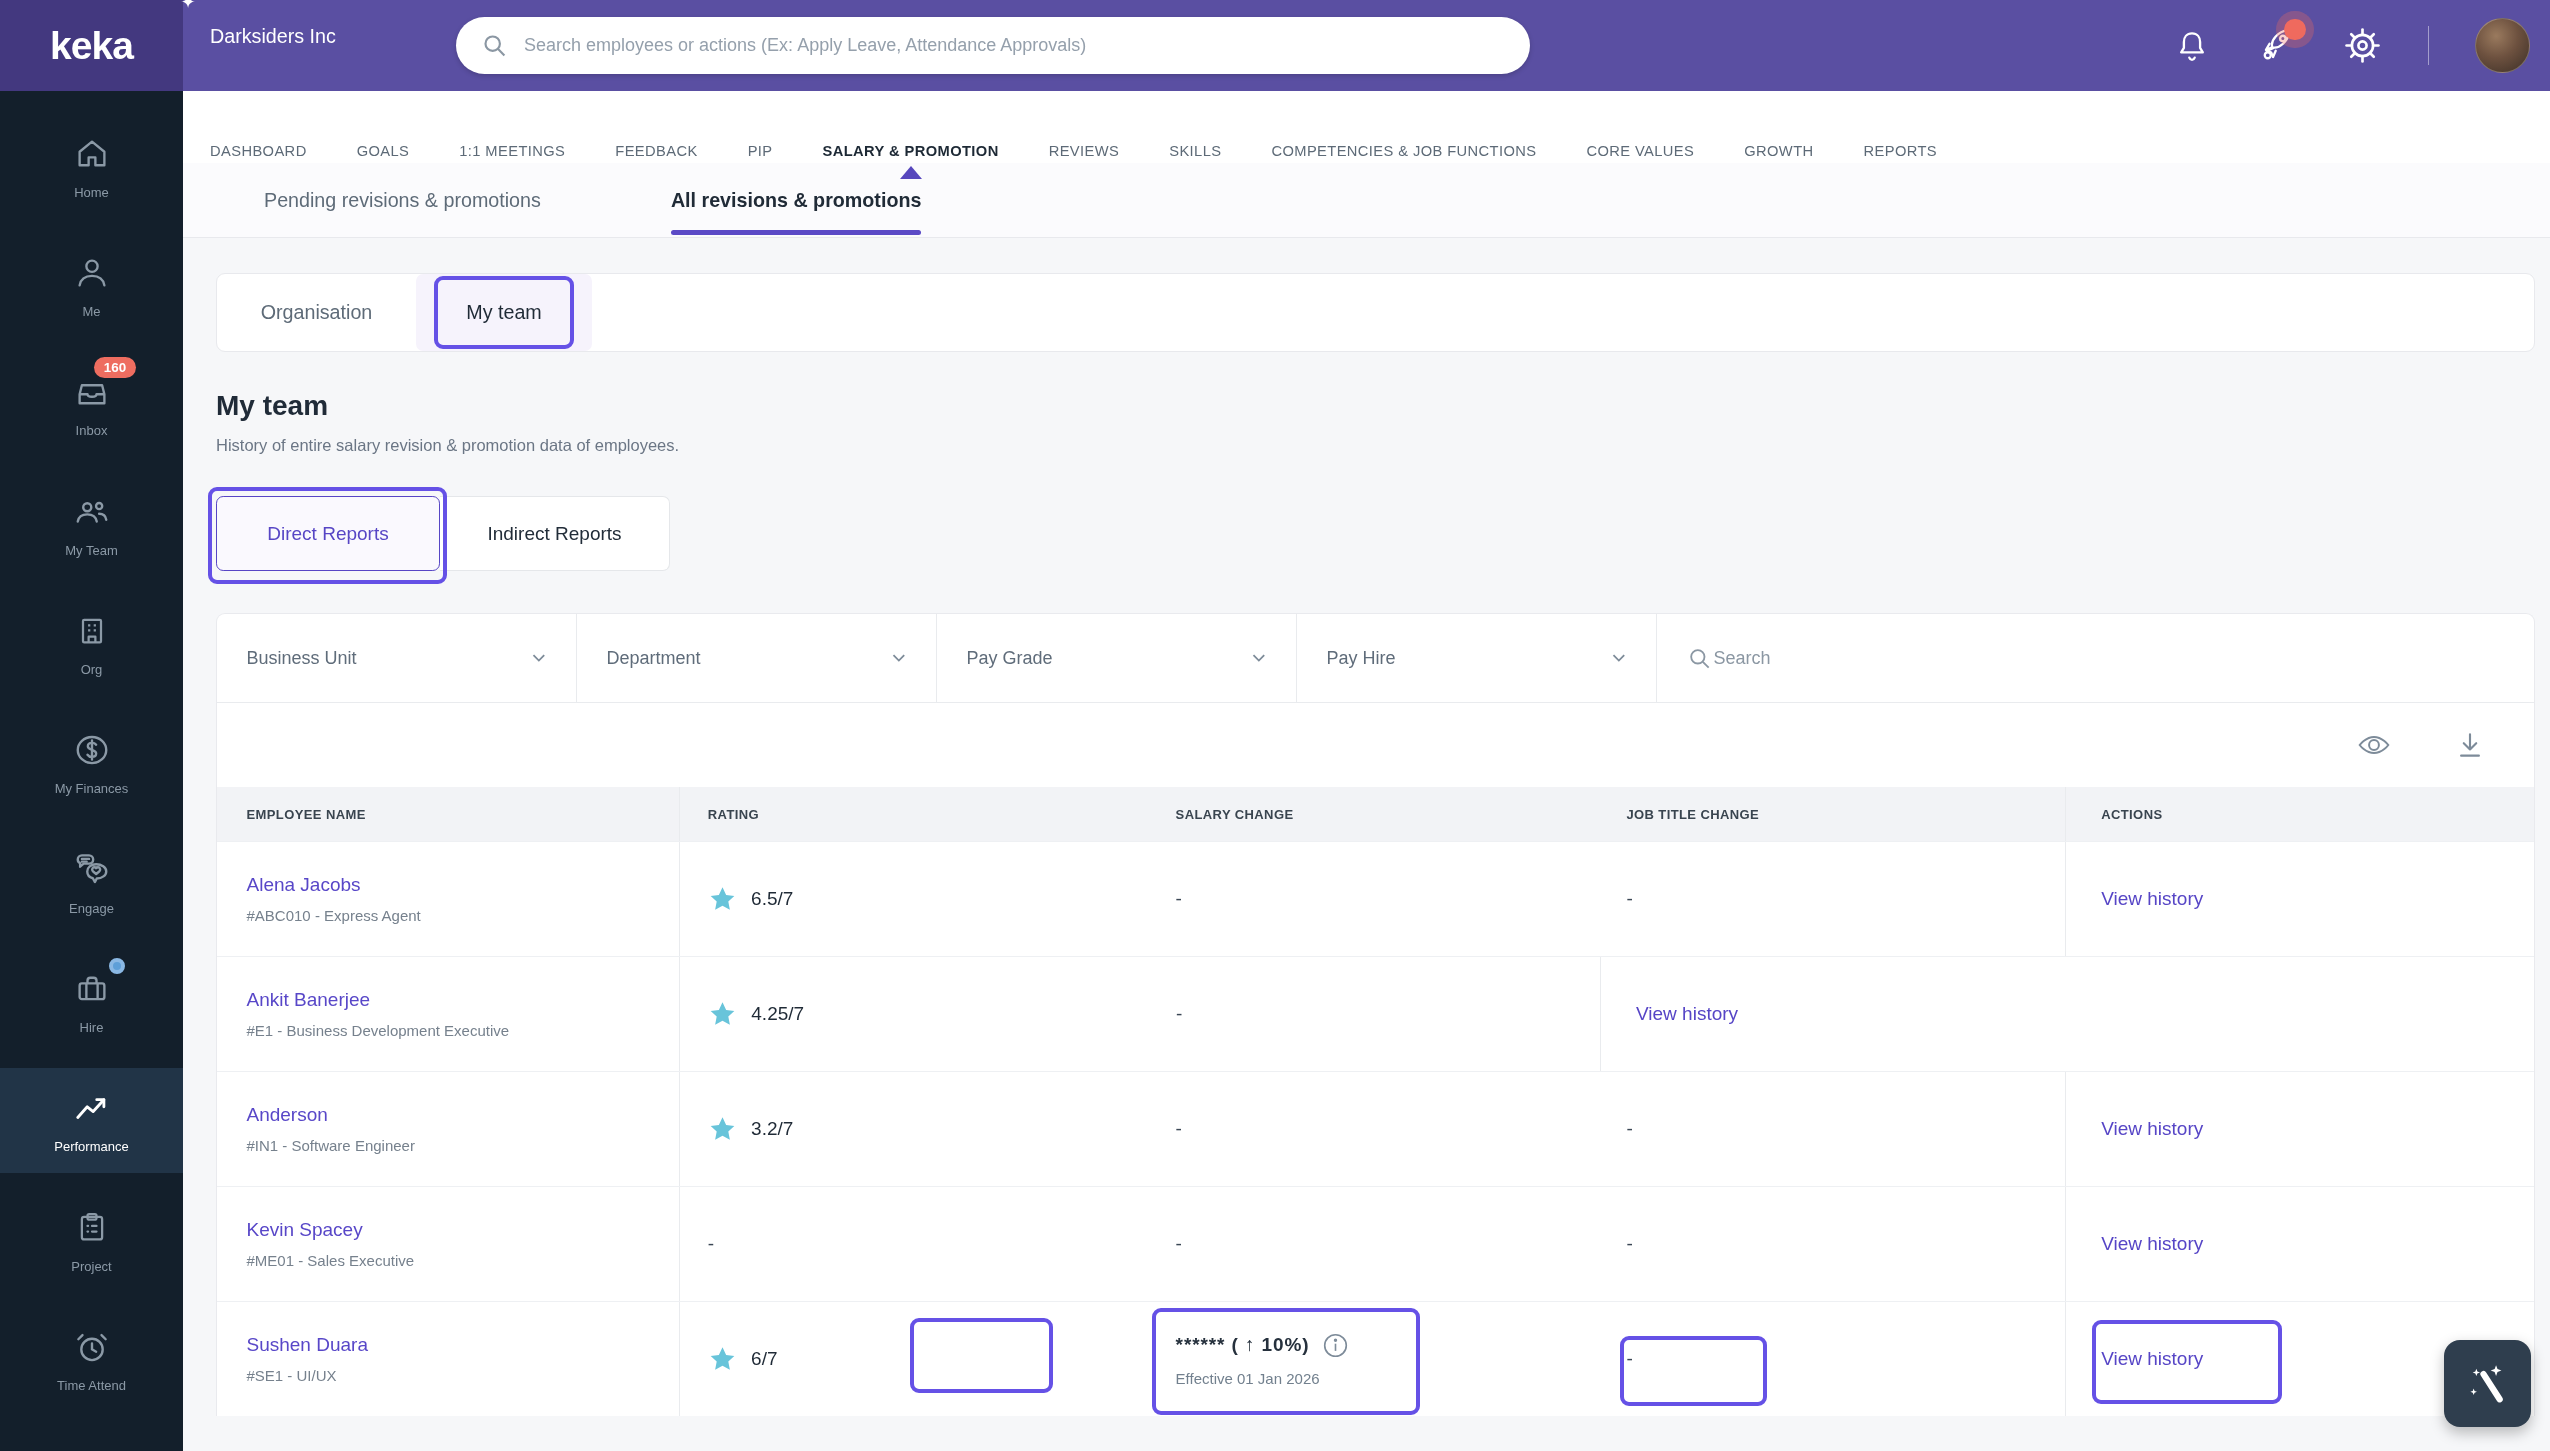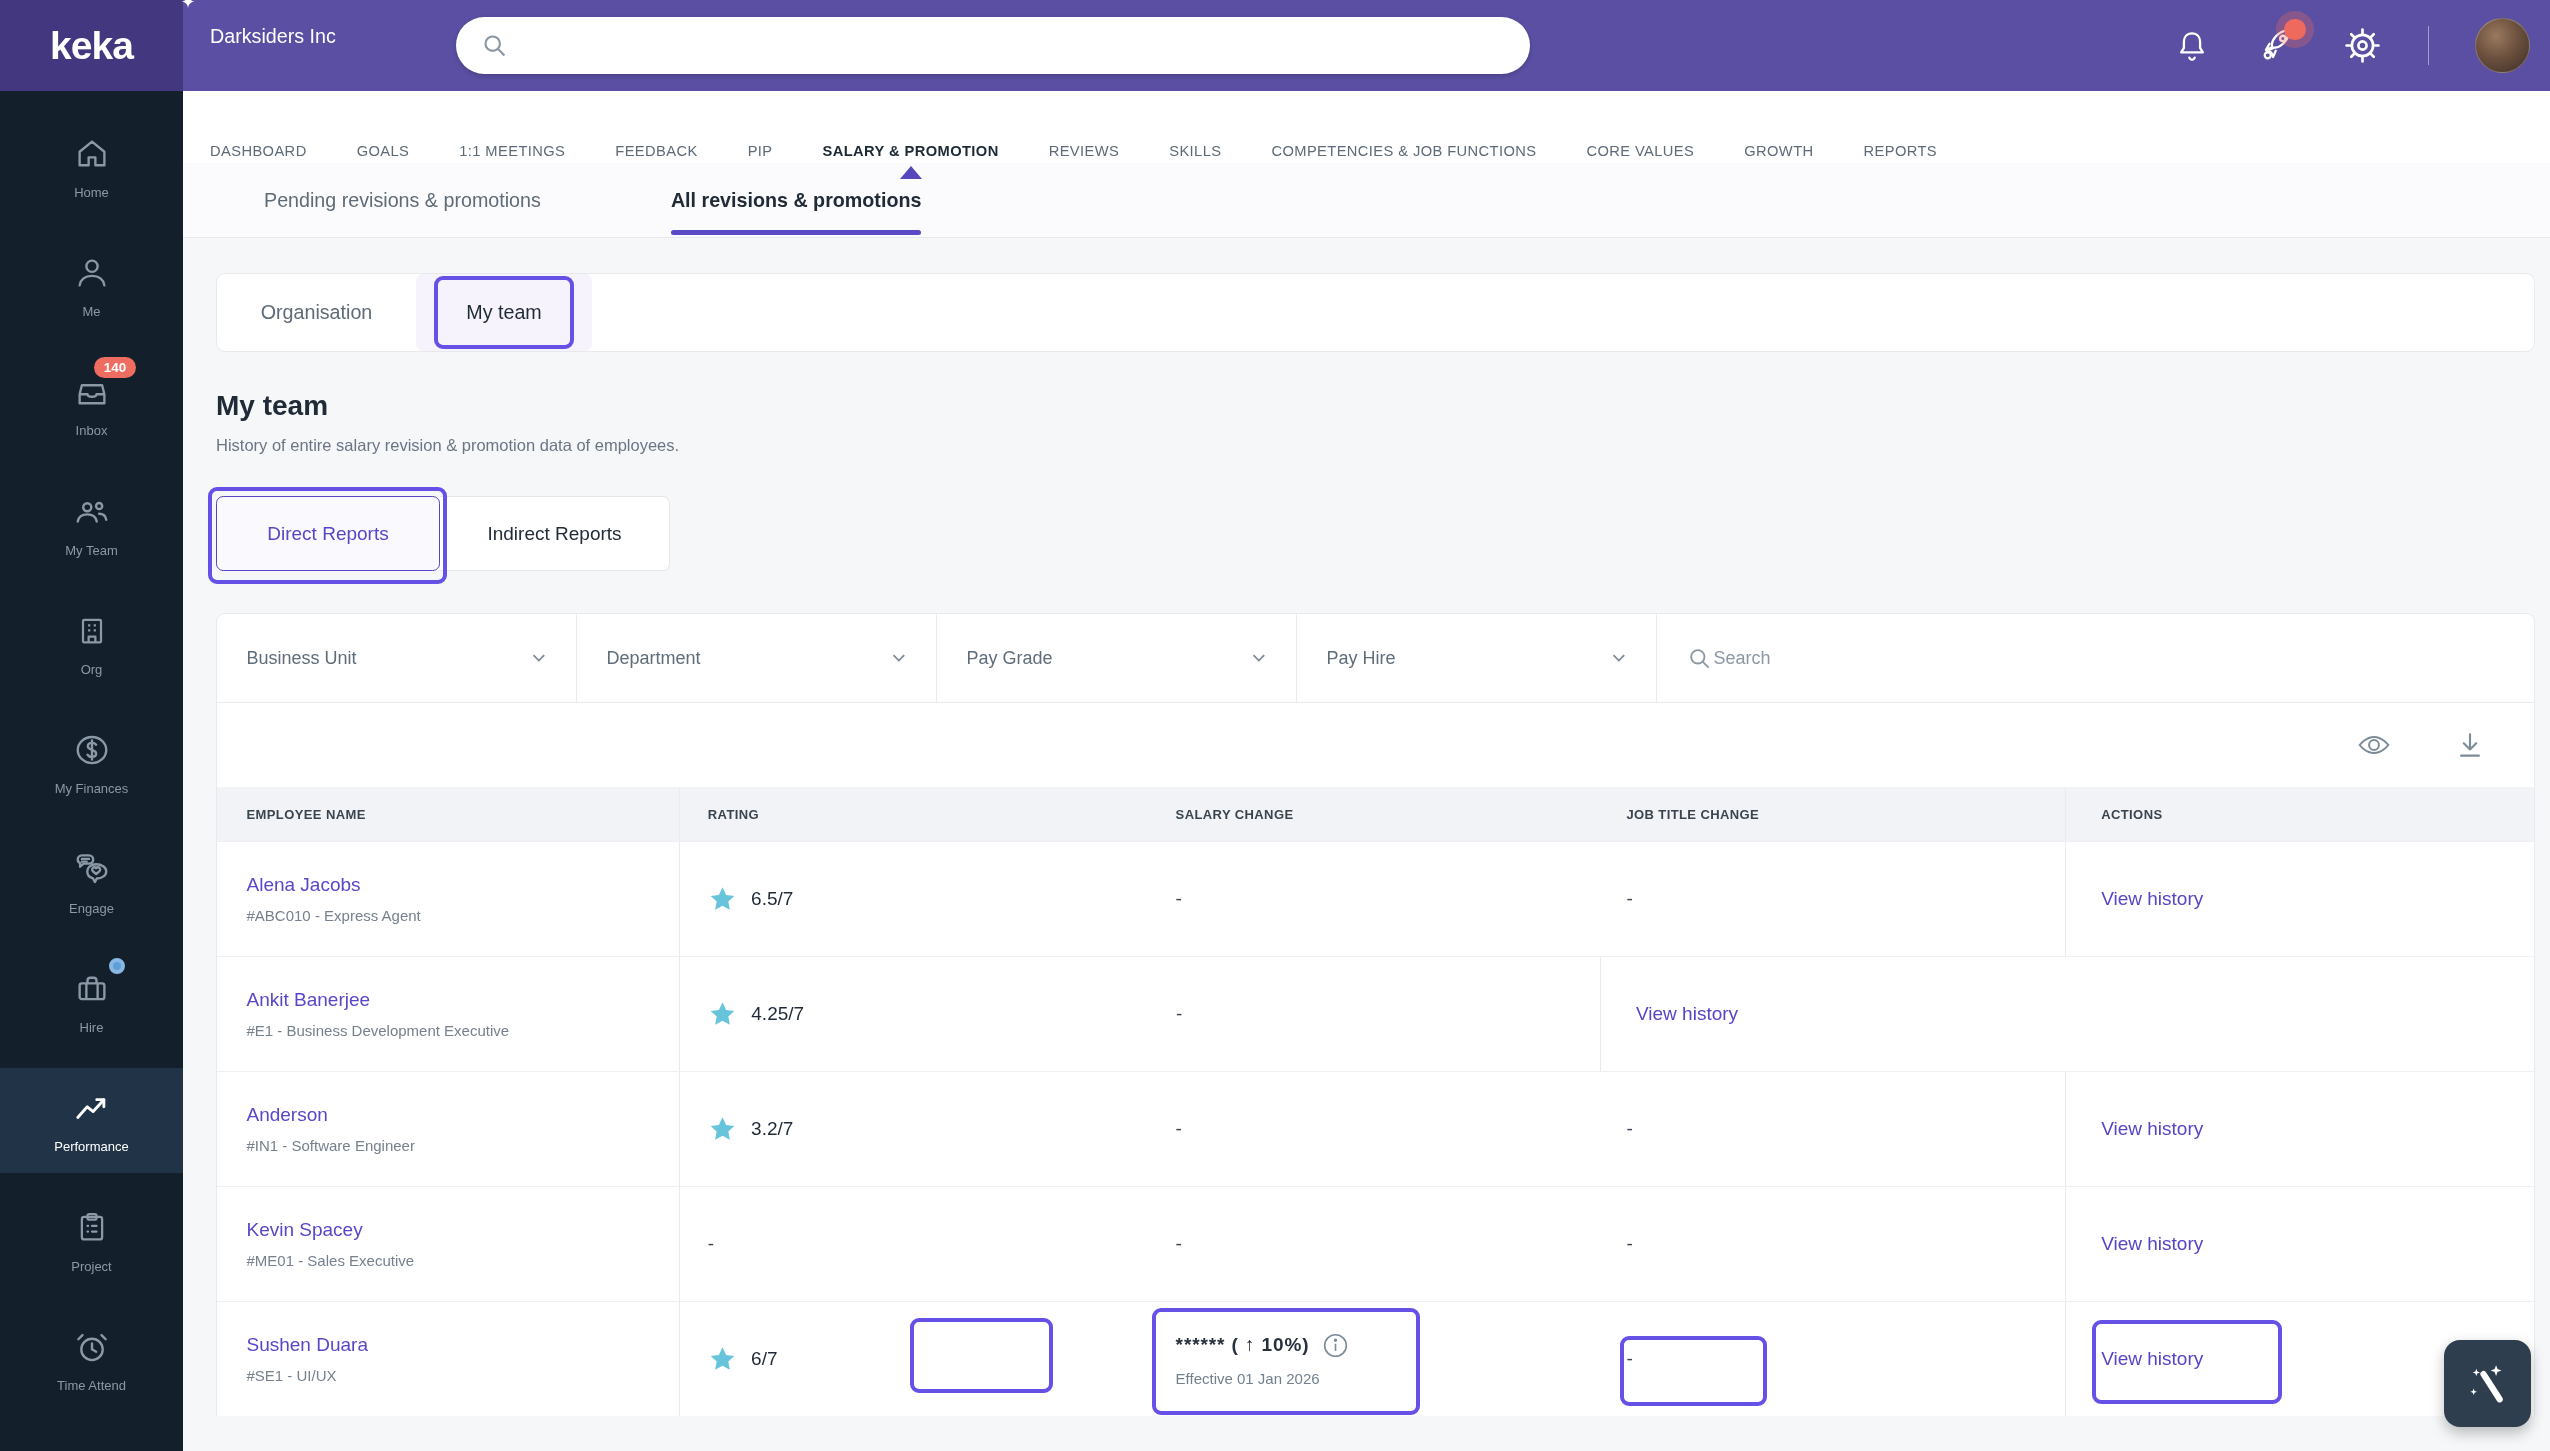--- a/index.html
+++ b/index.html
@@ -133,20 +133,21 @@
     <div class="logo-block">
       <span class="keka-logo">keka</span>
       <span class="keka-spark">✦</span>
     </div>
     <div class="company">Darksiders Inc</div>
     <div class="search-pill">
       <svg width="27" height="27" viewBox="0 0 30 30" fill="none" stroke="#8b97a3" stroke-width="2.4">
         <circle cx="13" cy="13" r="8"></circle>
           <line x1="19" y1="19" x2="26" y2="26"></line>
       </svg>
+      <input type="text" placeholder="Search employees or actions (Ex: Apply Leave, Attendance Approvals)" style="">
     </div>
     <div class="top-icons">
       <div class="tico">
         <svg width="36" height="36" viewBox="0 0 40 40" fill="none" stroke="#ffffff" stroke-width="2.6" stroke-linecap="round" stroke-linejoin="round">
           <path d="M20 6c-6 0-9 4.5-9 9.5V22l-3 5h24l-3-5v-6.5C29 10.5 26 6 20 6z"></path>
           <path d="M17 33c.6 1.6 1.7 2.4 3 2.4s2.4-.8 3-2.4"></path>
         </svg>
       </div>
       <div class="tico">
         <svg width="39" height="39" viewBox="0 0 44 44" fill="none" stroke="#ffffff" stroke-width="2.6" stroke-linecap="round" stroke-linejoin="round">
@@ -194,21 +195,21 @@
           </svg>
         </span>
       <span class="lbl">Me</span>
     </div>
     <div class="side-item">
       <span class="icon-wrap">
         <svg width="36" height="36" viewBox="0 0 32 32" fill="none" stroke-width="2.1" stroke-linejoin="round">
             <path d="M7 10h18l2 8v8H5v-8z"></path>
             <path d="M5 18h7c0 3 8 3 8 0h7"></path>
           </svg>
-        <span class="inbox-badge">140</span>
+        <span class="inbox-badge">160</span>
       </span>
       <span class="lbl">Inbox</span>
     </div>
     <div class="side-item">
       <span class="icon-wrap">
           <svg width="38" height="38" viewBox="0 0 32 32" fill="none" stroke-width="2" stroke-linecap="round">
             <circle cx="12" cy="12" r="3.4"></circle>
             <circle cx="22" cy="11" r="2.6"></circle>
             <path d="M4 24c.8-4.5 4-6 8-6s7.2 1.5 8 6"></path>
             <path d="M22 17.5c3 0 5.4 1.2 6 5"></path>

